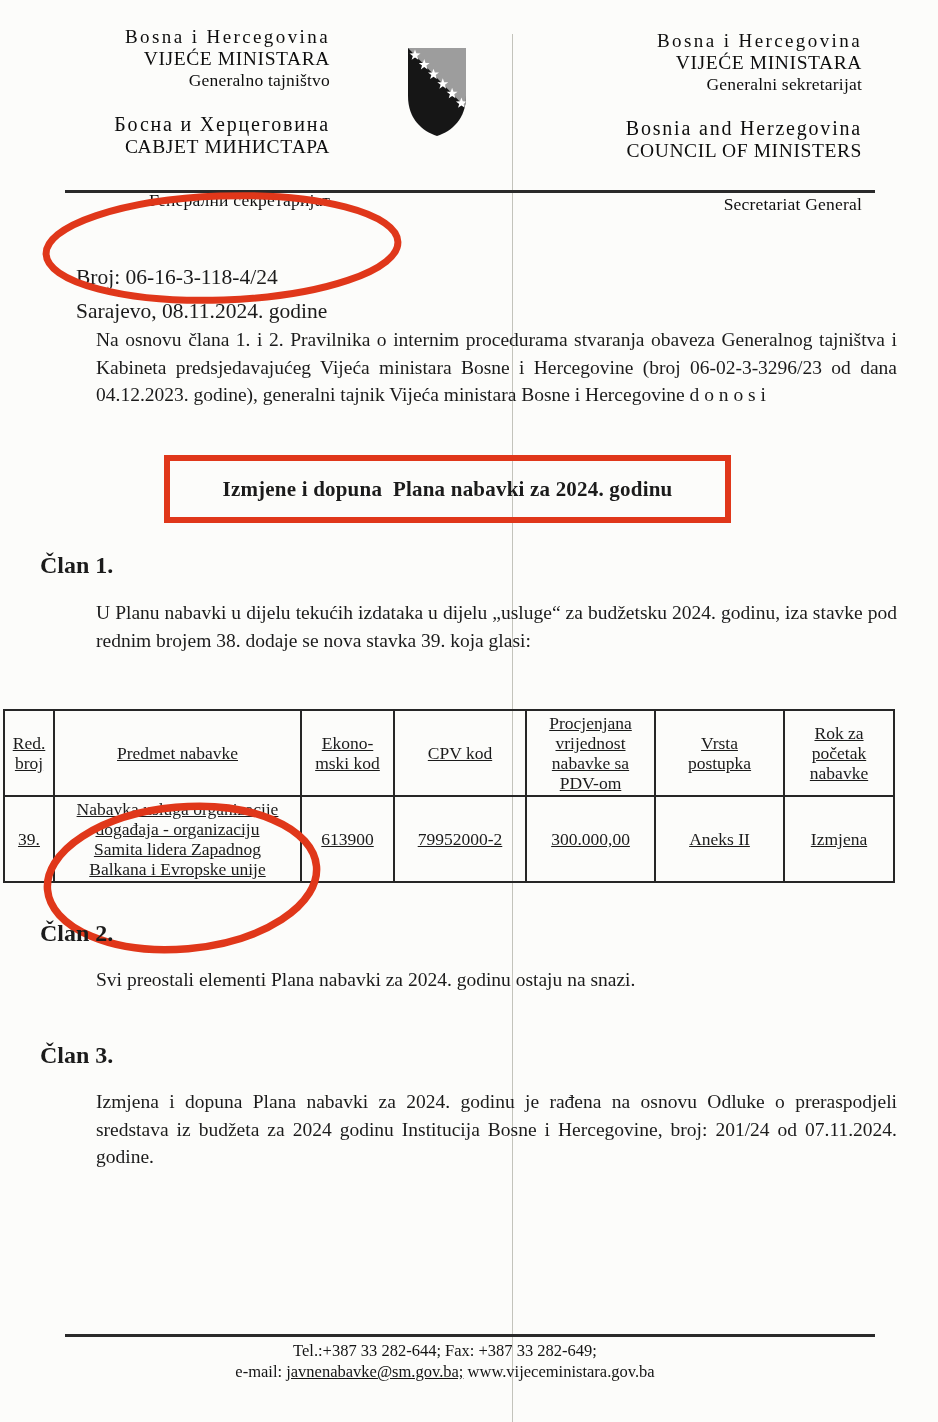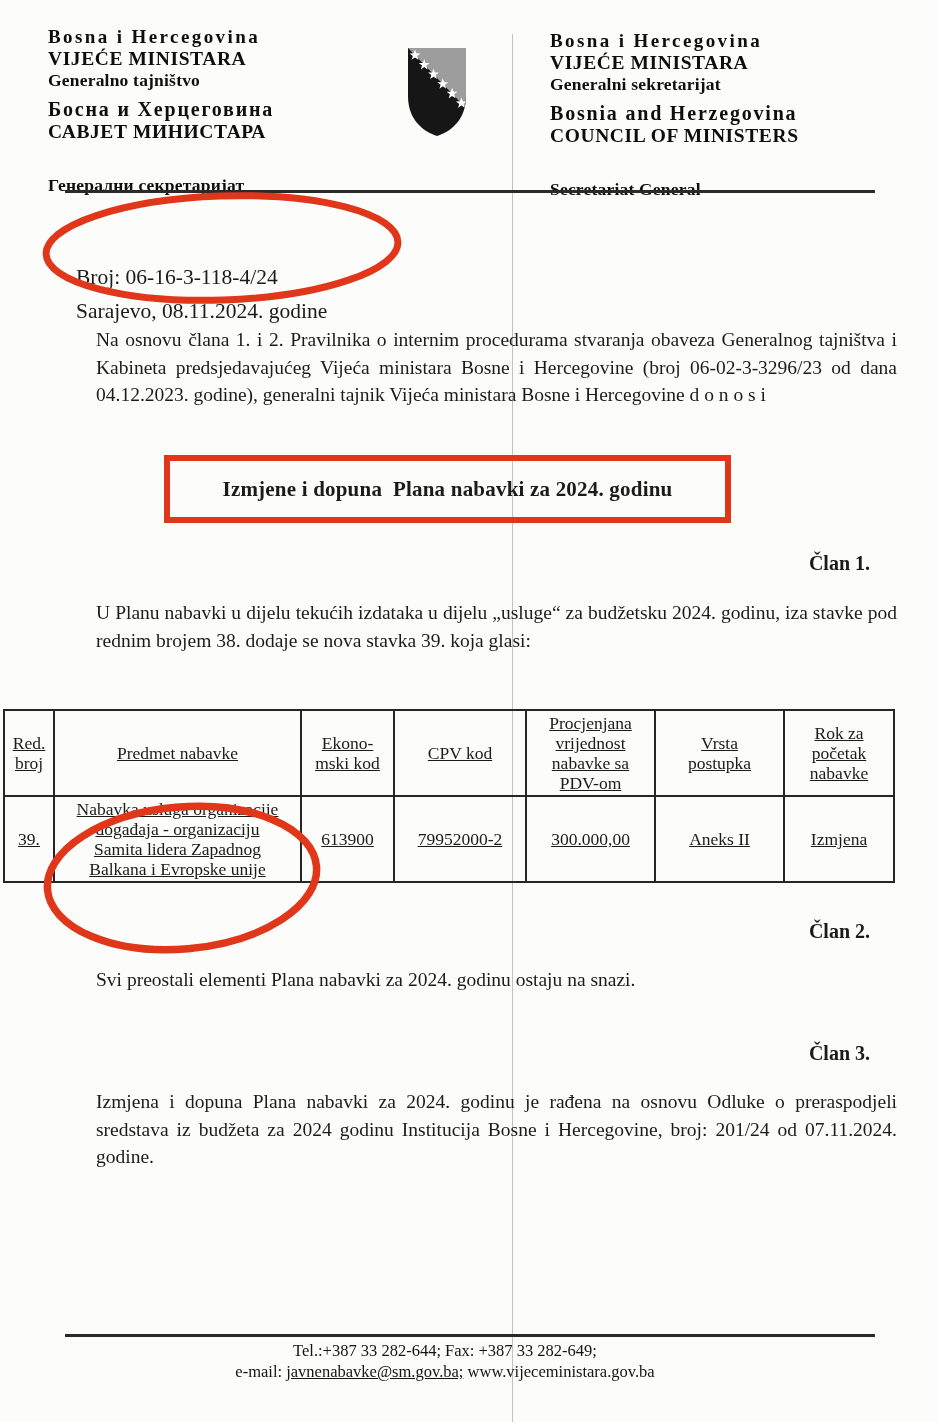--- a/index.html
+++ b/index.html
@@ -10,27 +10,27 @@
     overflow:hidden;
   }
   .abs{position:absolute;}
   .preline{white-space:pre-line;}
   .prewrap{white-space:pre-wrap;}
 
   
   .fold{left:512px;top:34px;width:1px;height:1388px;background:#c3c3bb;}
 
   
-  .hdr{text-align:left;font-weight:bold;color:#0e0e0e;}
+  .hdr{text-align:right;font-weight:normal;color:#0e0e0e;}
   .hdr-left{left:48px;top:26px;width:282px;}
   .hdr-right{left:550px;top:30px;width:312px;}
   .hl1{font-size:19px;letter-spacing:2.4px;}
   .hl2{font-size:19.5px;letter-spacing:0.6px;}
   .hl3{font-size:17.5px;letter-spacing:0.2px;}
-  .hl4{font-size:20px;letter-spacing:1.8px;margin-top:7px;}
+  .hl4{font-size:20px;letter-spacing:1.8px;margin-top:22px;}
   .hl5{font-size:19.5px;letter-spacing:0.6px;}
   .hl6{font-size:17.5px;letter-spacing:0.2px;margin-top:32px;}
 
   .rule{background:#2a2a2a;}
   .hdr-rule{left:65px;top:190px;width:810px;height:3px;}
   .foot-rule{left:65px;top:1334px;width:810px;height:3px;}
 
   .ref{left:76px;top:216px;font-size:21.5px;line-height:34px;margin-top:44px;}
 
   .para{font-size:19.5px;line-height:27.5px;text-align:justify;margin-left:23px;}
@@ -38,21 +38,21 @@
   .p-clan1{left:73px;top:599px;width:801px;}
   .p-clan2{left:73px;top:966px;width:801px;text-align:left;}
   .p-clan3{left:73px;top:1088px;width:801px;}
 
   .title-box{
     left:164px;top:455px;width:567px;height:68px;box-sizing:border-box;
     border:6px solid #e0371a;display:flex;align-items:center;justify-content:center;
     font-weight:bold;font-size:21px;letter-spacing:0.2px;
   }
 
-  .clan{left:40px;width:830px;text-align:right;font-weight:bold;font-size:20px;}
+  .clan{left:40px;width:830px;text-align:left;font-weight:bold;font-size:24px;}
   .clan-1{top:552px;}
   .clan-2{top:920px;}
   .clan-3{top:1042px;}
 
   
   .ptable{left:3px;top:709px;width:890px;border-collapse:collapse;table-layout:fixed;font-size:17.5px;}
   .ptable th,.ptable td{border:2px solid #262626;text-align:center;vertical-align:middle;padding:2px 4px;font-weight:normal;line-height:20px;text-decoration:underline;}
   .ptable thead tr{height:83px;}
   .ptable tbody tr{height:84px;}
   .th-redbroj{text-align:left;vertical-align:top;padding:4px 2px 0 7px;}

